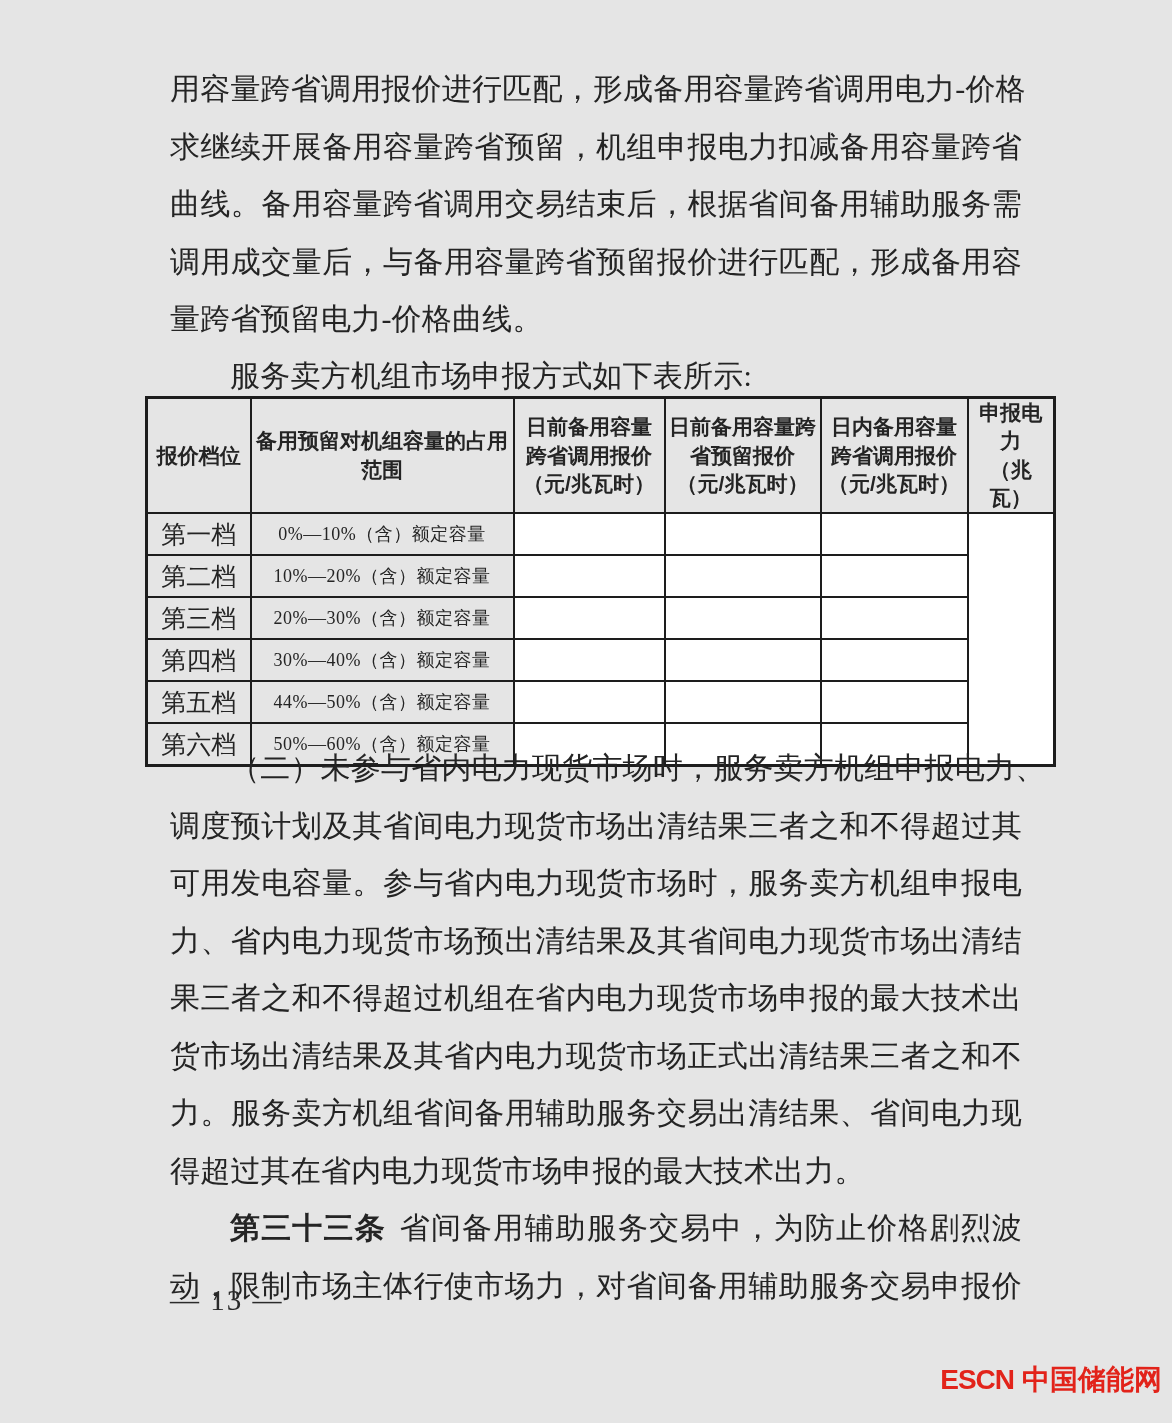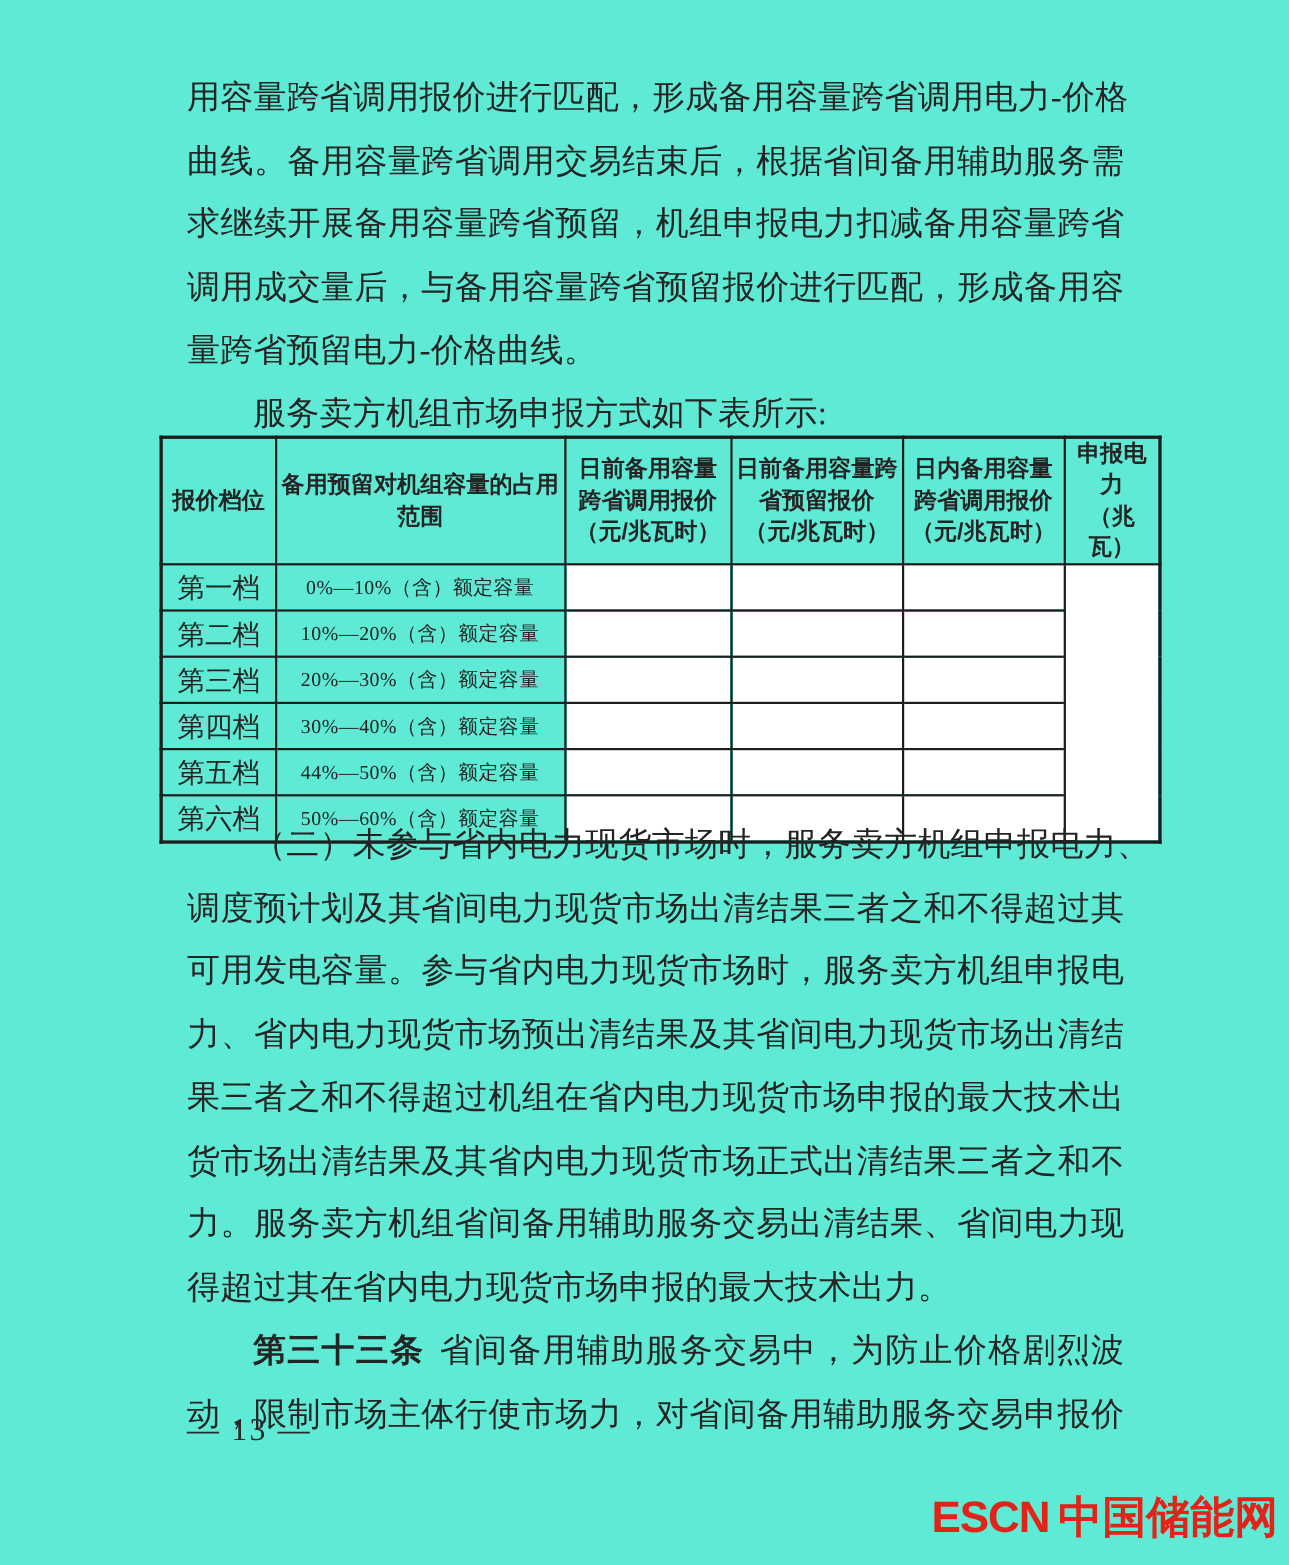--- a/index.html
+++ b/index.html
@@ -1,19 +1,19 @@
 <!DOCTYPE html>
 <html><head>
 <meta charset="utf-8">
 <style>
   html,body{margin:0;padding:0;}
   .page{
     position:relative;
     width:1172px;height:1423px;
-    background:#5eead4;
+    background:#e5e5e5;
     overflow:hidden;
     font-family:"Liberation Serif","DejaVu Serif",serif;
     color:#242424;
   }
   .textblock{position:absolute;left:170px;width:852px;}
   .tline{
     height:57.5px;line-height:57.5px;
     font-size:30px;
     white-space:nowrap;
     text-align:justify;
@@ -55,36 +55,36 @@
   td.empty{background:#ffffff;}
 
   .pagenum{
     position:absolute;left:170px;top:1284px;width:830px;
     font-size:29px;letter-spacing:2px;color:#2a2a2a;
   }
   .logo{
     position:absolute;top:1360px;right:10px;
     font-family:"Liberation Sans","DejaVu Sans",sans-serif;
     font-weight:900;
-    font-size:40px;
+    font-size:28px;
     line-height:40px;
     white-space:nowrap;
   }
   .logo .latin{letter-spacing:-1px;}
   .logo .cn{margin-left:8px;letter-spacing:0px;}
 </style>
 </head>
 <body>
 
 <div class="page">
 
   <div class="textblock" style="top:60px">
     <div class="tline">用容量跨省调用报价进行匹配，形成备用容量跨省调用电力-价格</div>
+    <div class="tline">求继续开展备用容量跨省预留，机组申报电力扣减备用容量跨省</div>
     <div class="tline">曲线。备用容量跨省调用交易结束后，根据省间备用辅助服务需</div>
-    <div class="tline">求继续开展备用容量跨省预留，机组申报电力扣减备用容量跨省</div>
     <div class="tline">调用成交量后，与备用容量跨省预留报价进行匹配，形成备用容</div>
     <div class="tline lastline">量跨省预留电力-价格曲线。</div>
   </div>
 
   <div class="textblock" style="top:347px">
     <div class="tline lastline indent">服务卖方机组市场申报方式如下表所示:</div>
   </div>
 
   <div class="tablewrap">
     <table class="bid">

